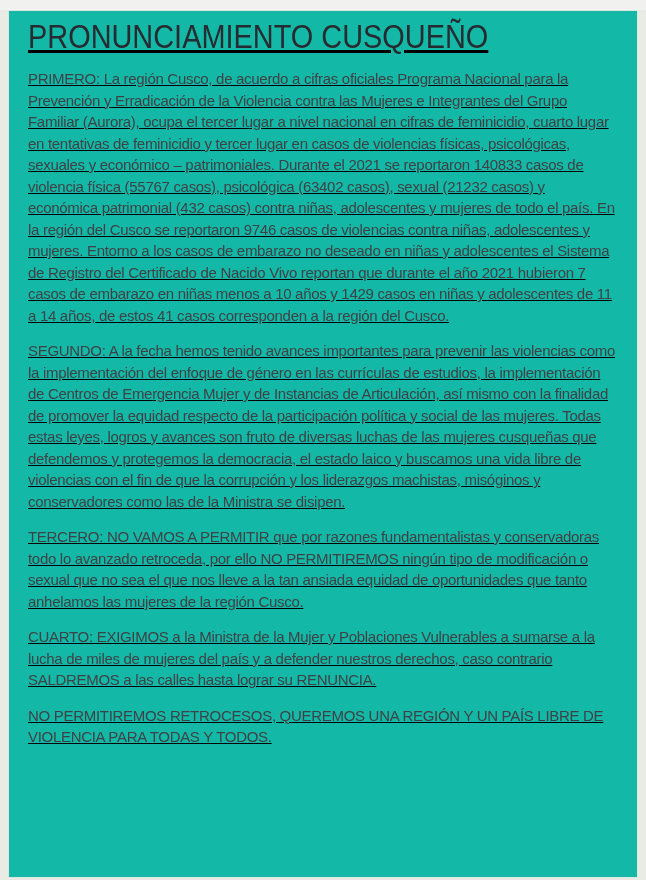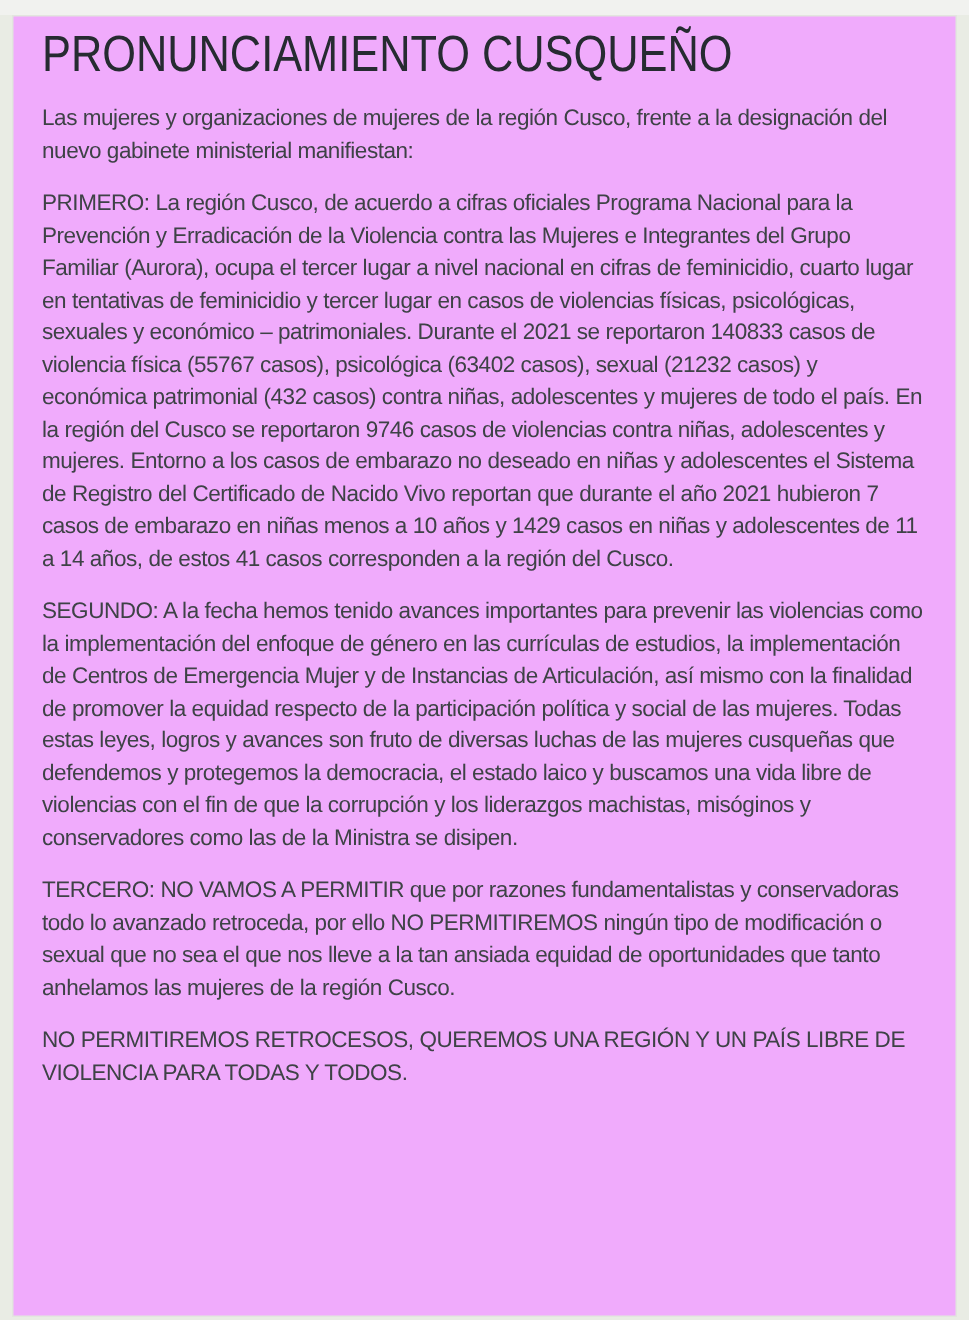--- a/index.html
+++ b/index.html
@@ -18,24 +18,25 @@
     position: absolute;
     top: 0; left: 0;
     width: 646px; height: 10px;
     background: #f1f2ef;
   }
   .card {
     position: absolute;
     left: 8px; top: 10px;
     width: 630px; height: 868px;
     box-sizing: border-box;
-    background: #f0abfc;
+    background: #14b8a6;
     border: 1px solid #e2e6de;
     padding: 5px 19px 0 19px;
     overflow: hidden;
+    text-decoration: underline;
   }
   .doc-title {
     font-size: 34px;
     font-weight: 400;
     color: #262b31;
     line-height: 40px;
     margin: 0 0 12px 0;
     white-space: nowrap;
     transform: scaleX(0.85);
     transform-origin: left center;
@@ -54,24 +55,24 @@
   }
 </style>
 </head>
 <body>
 
 <div class="top-band"></div>
 
 <div class="card">
   <h1 class="doc-title">PRONUNCIAMIENTO CUSQUEÑO</h1>
 
-  <p class="para">Las mujeres y organizaciones de mujeres de la región Cusco, frente a la designación del nuevo gabinete ministerial manifiestan:</p>
 
   <p class="para">PRIMERO: La región Cusco, de acuerdo a cifras oficiales Programa Nacional para la Prevención y Erradicación de la Violencia contra las Mujeres e Integrantes del Grupo Familiar (Aurora), ocupa el tercer lugar a nivel nacional en cifras de feminicidio, cuarto lugar en tentativas de feminicidio y tercer lugar en casos de violencias físicas, psicológicas, sexuales y económico – patrimoniales. Durante el 2021 se reportaron 140833 casos de violencia física (55767 casos), psicológica (63402 casos), sexual (21232 casos) y económica patrimonial (432 casos) contra niñas, adolescentes y mujeres de todo el país. En la región del Cusco se reportaron 9746 casos de violencias contra niñas, adolescentes y mujeres. Entorno a los casos de embarazo no deseado en niñas y adolescentes el Sistema de Registro del Certificado de Nacido Vivo reportan que durante el año 2021 hubieron 7 casos de embarazo en niñas menos a 10 años y 1429 casos en niñas y adolescentes de 11 a 14 años, de estos 41 casos corresponden a la región del Cusco.</p>
 
   <p class="para">SEGUNDO: A la fecha hemos tenido avances importantes para prevenir las violencias como la implementación del enfoque de género en las currículas de estudios, la implementación de Centros de Emergencia Mujer y de Instancias de Articulación, así mismo con la finalidad de promover la equidad respecto de la participación política y social de las mujeres. Todas estas leyes, logros y avances son fruto de diversas luchas de las mujeres cusqueñas que defendemos y protegemos la democracia, el estado laico y buscamos una vida libre de violencias con el fin de que la corrupción y los liderazgos machistas, misóginos y conservadores como las de la Ministra se disipen.</p>
 
   <p class="para">TERCERO: NO VAMOS A PERMITIR que por razones fundamentalistas y conservadoras todo lo avanzado retroceda, por ello NO PERMITIREMOS ningún tipo de modificación o sexual que no sea el que nos lleve a la tan ansiada equidad de oportunidades que tanto anhelamos las mujeres de la región Cusco.</p>
 
+  <p class="para">CUARTO: EXIGIMOS a la Ministra de la Mujer y Poblaciones Vulnerables a sumarse a la lucha de miles de mujeres del país y a defender nuestros derechos, caso contrario SALDREMOS a las calles hasta lograr su RENUNCIA.</p>
 
 
   <p class="para">NO PERMITIREMOS RETROCESOS, QUEREMOS UNA REGIÓN Y UN PAÍS LIBRE DE VIOLENCIA PARA TODAS Y TODOS.</p>
 </div>
 
 </body></html>

